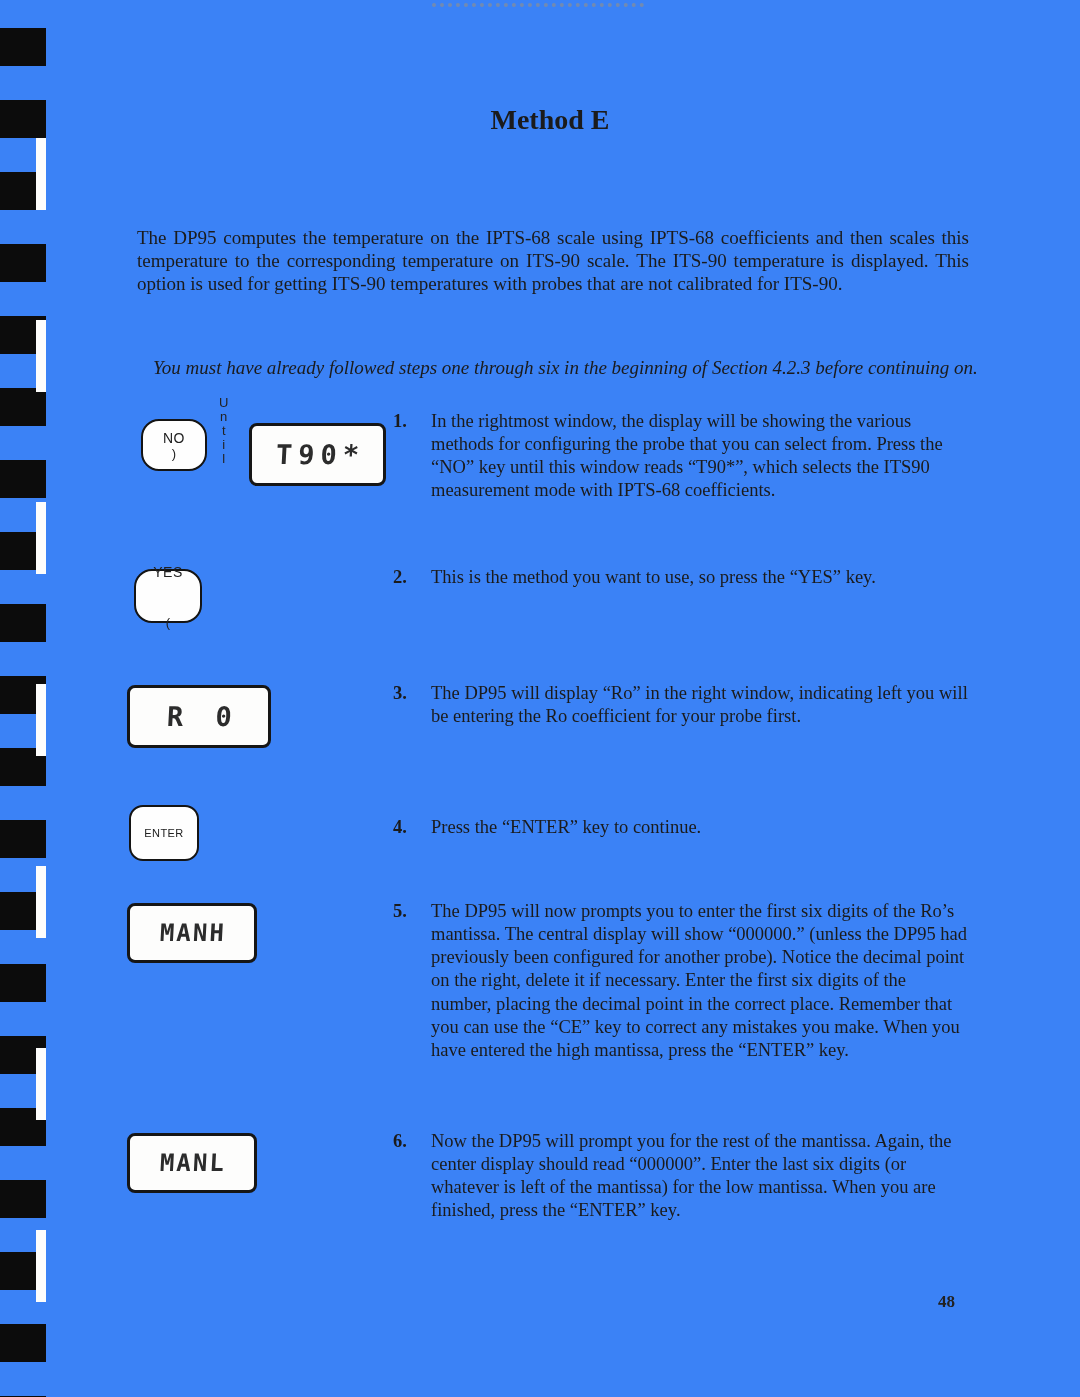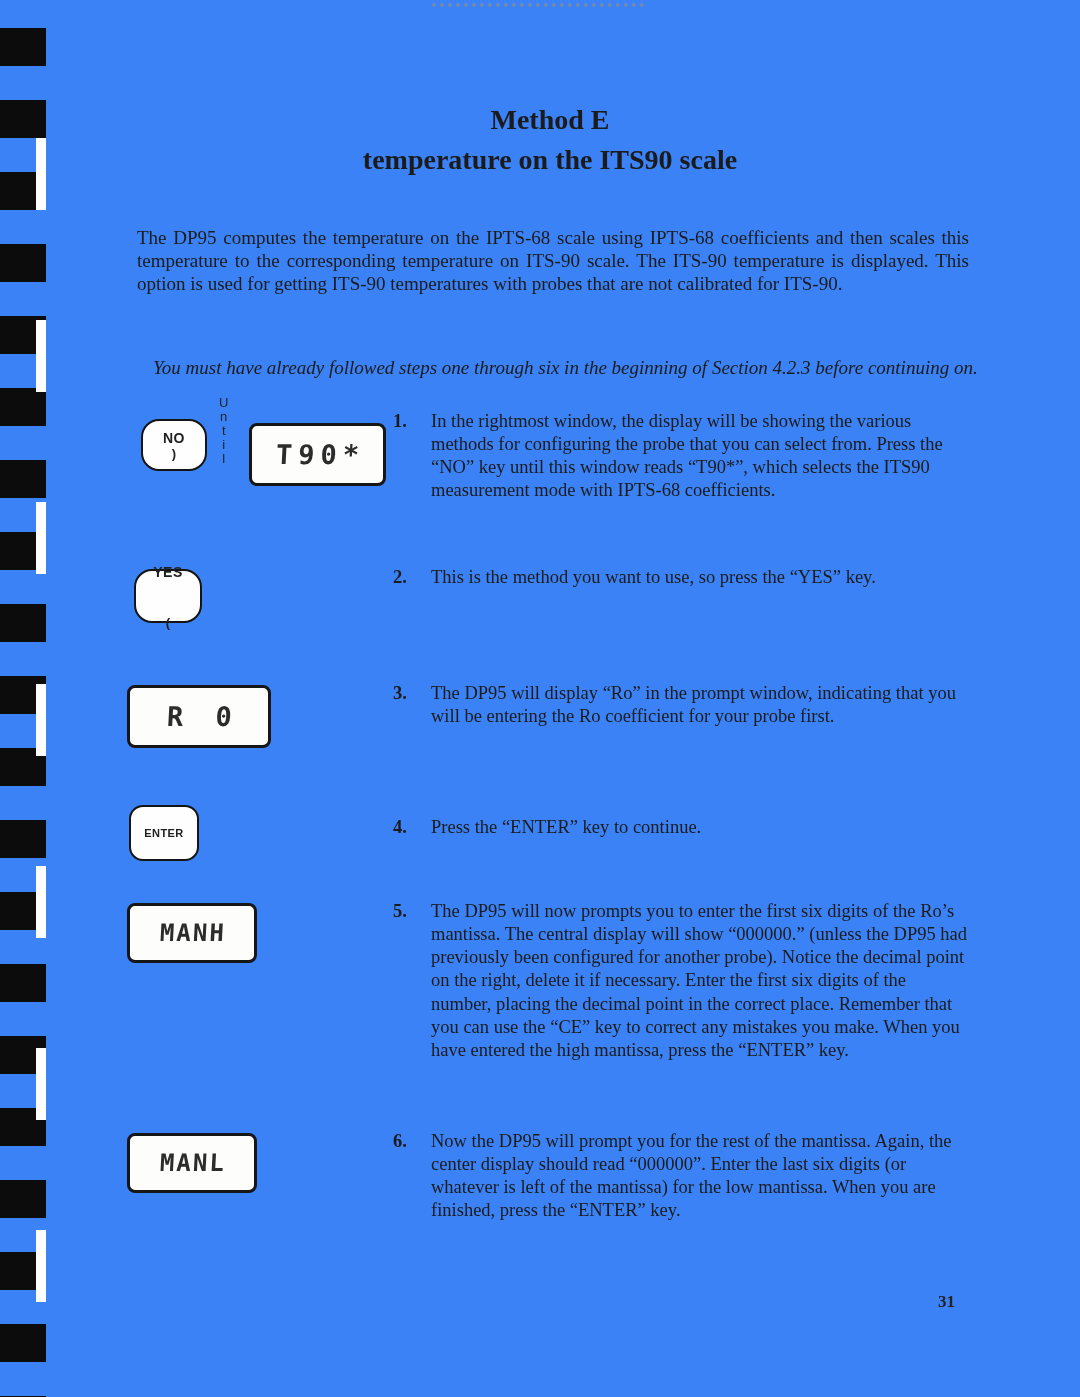--- a/index.html
+++ b/index.html
@@ -47,21 +47,21 @@
   .step .num{flex:none;width:26px;font-weight:bold;}
   .step .txt{flex:1;}
   .s1{top:410px;} .s2{top:566px;} .s3{top:682px;}
   .s4{top:816px;} .s5{top:900px;} .s6{top:1130px;}
 
   
   .key{
     position:absolute;
     border:2.5px solid #141414;border-radius:18px;background:#fefefe;
     display:flex;flex-direction:column;align-items:center;justify-content:center;
-    font-family:"Liberation Sans", sans-serif;color:#202020;font-weight:bold;
+    font-family:"Liberation Sans", sans-serif;color:#202020;
   }
   .key .key-label{font-size:14px;letter-spacing:.5px;}
   .key .key-sub{font-size:13px;line-height:1;margin-top:1px;}
   .key-no{left:141px;top:419px;width:62px;height:48px;}
   .key-yes{left:134px;top:569px;width:64px;height:50px;gap:35px;}
   .key-enter{left:129px;top:805px;width:66px;height:52px;border-radius:14px;}
   .key-enter .key-label{font-size:11px;letter-spacing:.4px;}
 
   .until{
     position:absolute;left:219px;top:396px;
@@ -98,21 +98,20 @@
 </head>
 <body>
 
 <div class="page">
 
   <div class="binding"></div>
   <div class="top-artifact"></div>
 
   <div class="heading">
     <div class="h1">Method E</div>
-    <div class="h2">temperature on the ITS90 scale</div>
   </div>
 
   <p class="intro">The DP95 computes the temperature on the IPTS-68 scale using IPTS-68 coefficients and then scales this temperature to the corresponding temperature on ITS-90 scale. The ITS-90 temperature is displayed.  This option is used for getting ITS-90 temperatures with probes that are not calibrated for ITS-90.</p>
   <p class="note">You must have already followed steps one through six in the beginning of Section 4.2.3 before continuing on.</p>
 
   <div class="key key-no">
     <span class="key-label">NO</span>
     <span class="key-sub">)</span>
   </div>
   <div class="until">U
@@ -148,30 +147,30 @@
   <div class="step s1">
     <span class="num">1.</span>
     <span class="txt">In the rightmost window, the display will be showing the various methods for configuring the probe that you can select from. Press the “NO” key until this window reads “T90*”, which selects the ITS90 measurement mode with IPTS-68 coefficients.</span>
   </div>
   <div class="step s2">
     <span class="num">2.</span>
     <span class="txt">This is the method you want to use, so press the “YES” key.</span>
   </div>
   <div class="step s3">
     <span class="num">3.</span>
-    <span class="txt">The DP95 will display “Ro” in the prompt window, indicating that you will be entering the Ro coefficient for your probe first.</span>
+    <span class="txt">The DP95 will display “Ro” in the right window, indicating left you will be entering the Ro coefficient for your probe first.</span>
   </div>
   <div class="step s4">
     <span class="num">4.</span>
     <span class="txt">Press the “ENTER” key to continue.</span>
   </div>
   <div class="step s5">
     <span class="num">5.</span>
     <span class="txt">The DP95 will now prompts you to enter the first six digits of the Ro’s mantissa. The central display will show “000000.” (unless the DP95 had previously been configured for another probe). Notice the decimal point on the right, delete it if necessary. Enter the first six digits of the number, placing the decimal point in the correct place.  Remember that you can use the “CE” key to correct any mistakes you make. When you have entered the high mantissa, press the “ENTER” key.</span>
   </div>
   <div class="step s6">
     <span class="num">6.</span>
     <span class="txt">Now the DP95 will prompt you for the rest of the mantissa. Again, the center display should read “000000”. Enter the last six digits (or whatever is left of the mantissa) for the low mantissa. When you are finished, press the “ENTER” key.</span>
   </div>
 
-  <div class="pagenum">31</div>
+  <div class="pagenum">48</div>
 
 </div>
 
 </body></html>

